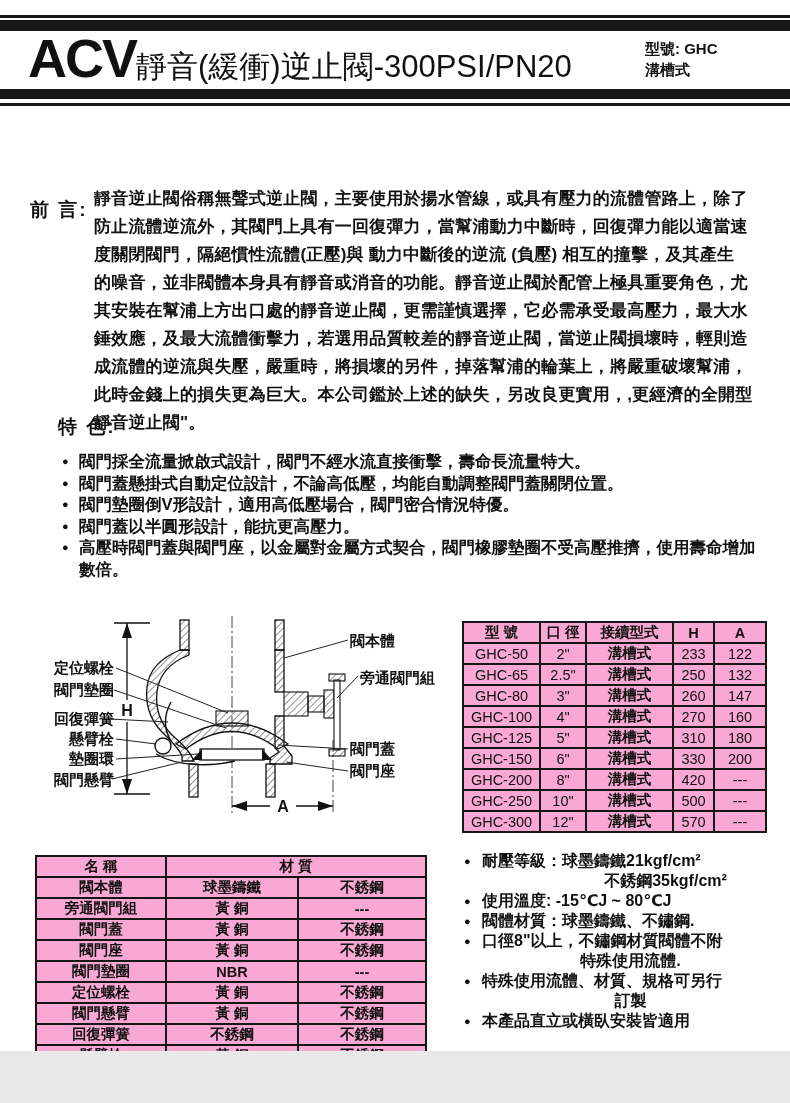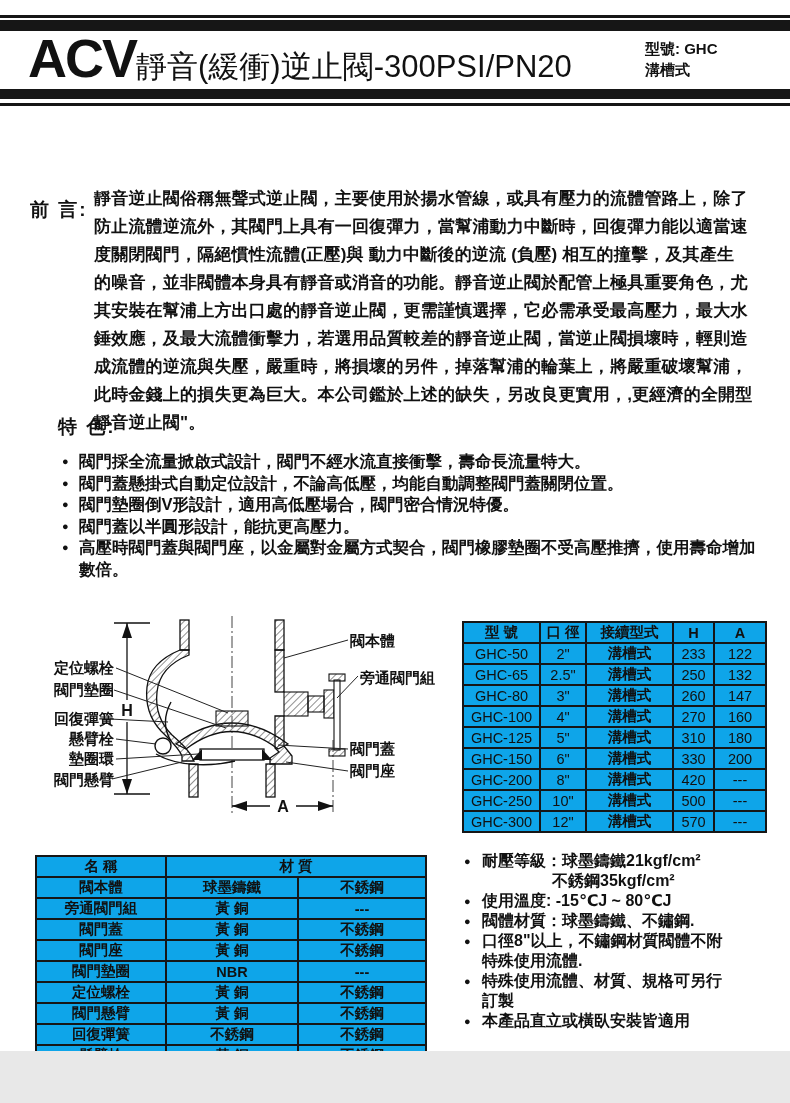--- a/index.html
+++ b/index.html
@@ -24,33 +24,33 @@
   .features-h { top:414px;margin-left:28px; }
   .features-list { position:absolute; left:62px; top:451px; width:708px; list-style:none; }
   .features-list li { position:relative; padding-left:17px; font-size:16.5px; font-weight:bold; line-height:21.5px; }
   .dot { font-size:11px; }
   .features-list .dot, .note .dot { position:absolute; left:0; top:0; line-height:21.5px; }
 
   .diagram { position:absolute; left:30px; top:612px; width:430px; height:205px; }
   .diagram text { font-family:"Liberation Sans","DejaVu Sans",sans-serif; font-size:15px; font-weight:bold; fill:#111; }
   .diagram .dim { font-size:16px; }
 
-  table { border-collapse:collapse; table-layout:fixed; position:absolute; background:#0ea5e9; }
+  table { border-collapse:collapse; table-layout:fixed; position:absolute; background:#f9a8d4; }
   th,td { border:2px solid #161616; text-align:center; vertical-align:middle; height:17.6px; font-size:14.5px; padding:0 2px; overflow:hidden; white-space:nowrap; }
   th { font-weight:bold; }
   .spec-table { left:462px; top:621px; width:303px; }
   .spec-table td { font-weight:normal; }
   .spec-table td:nth-child(3) { font-weight:bold; }
   .materials-table { left:35px; top:855px; width:390px; }
   .materials-table td { font-weight:bold; }
 
   .notes { position:absolute; left:464px; top:851px; width:315px; }
   .note { position:relative; padding-left:18px; font-size:16px; font-weight:bold; line-height:20px; }
   .note .dot { line-height:20px; }
-  .note .cont { display:block; }
+  .note .cont { display:block;text-align:center; }
   .note .cont.deep { margin-left:70px; }
 </style>
 </head>
 <body>
 
 <div class="page">
 
   <div class="bar t-thin"></div>
   <div class="bar t-thick"></div>
   <div class="logo">ACV</div>

